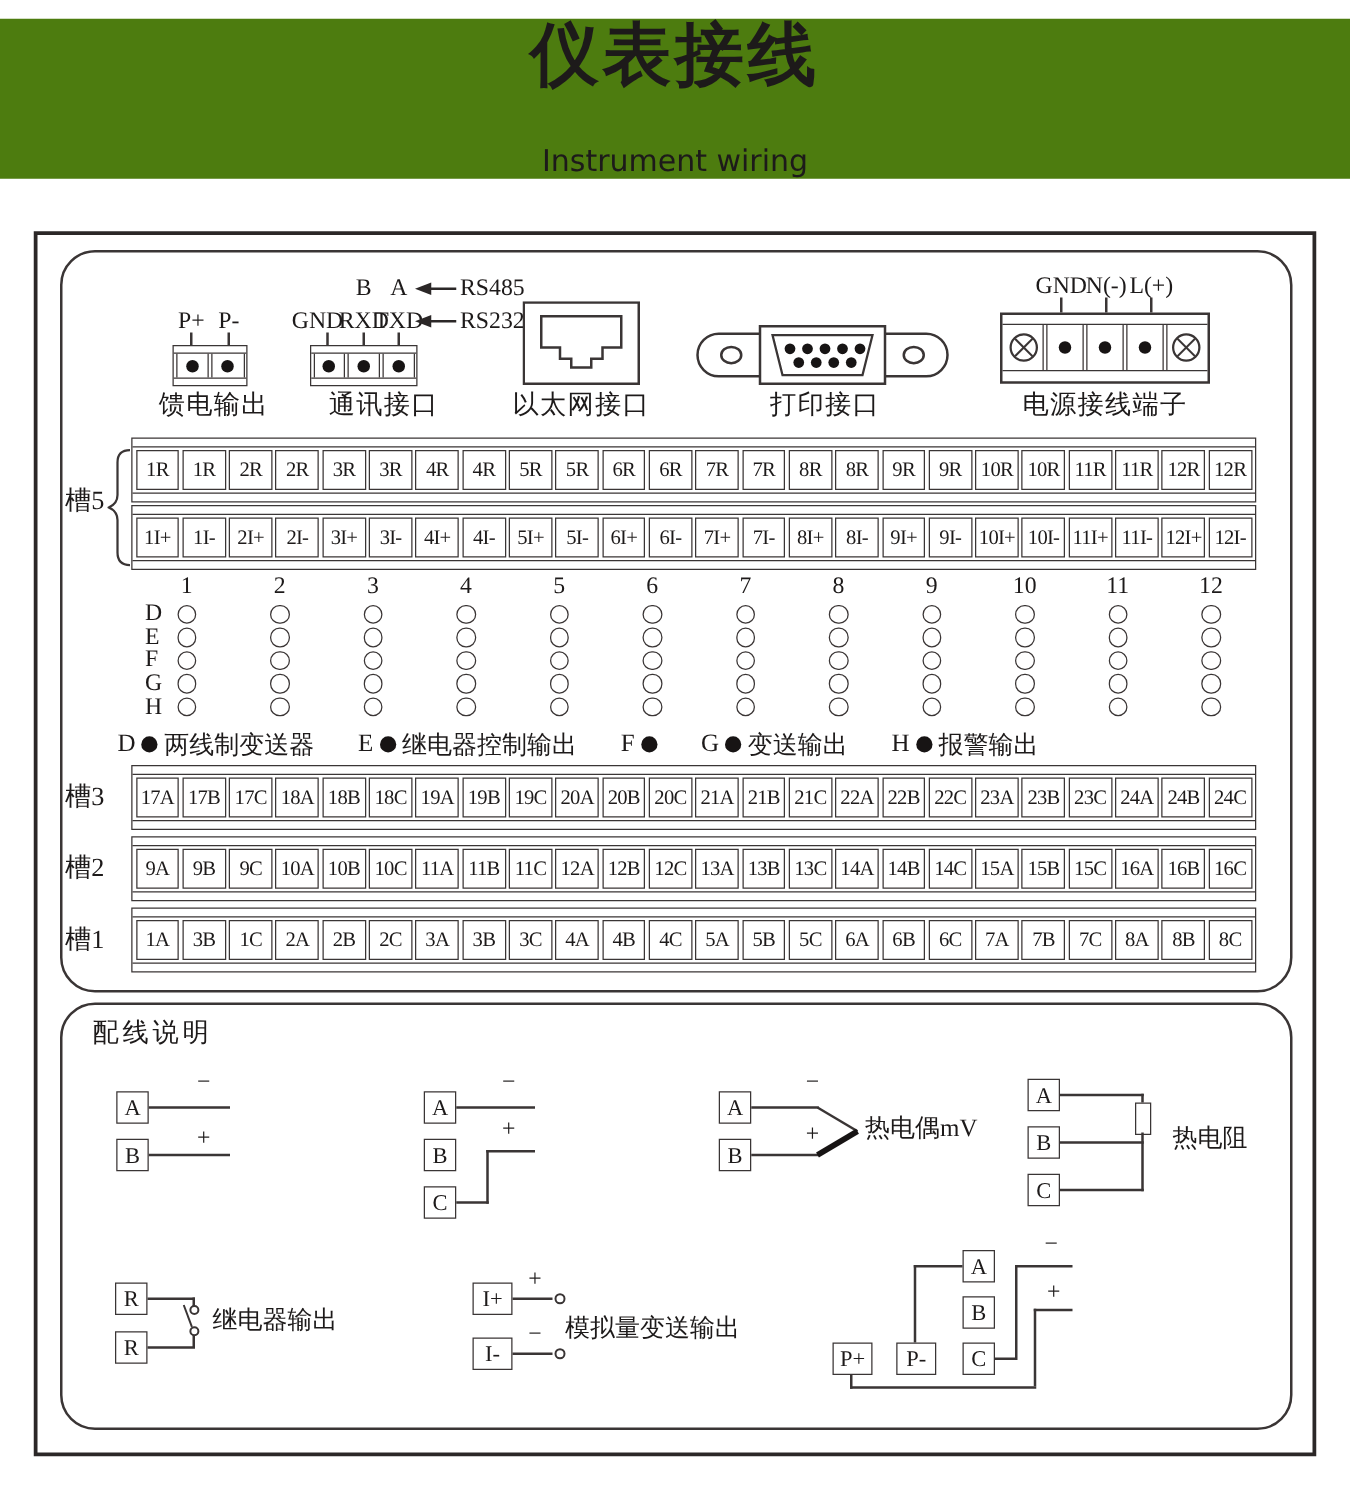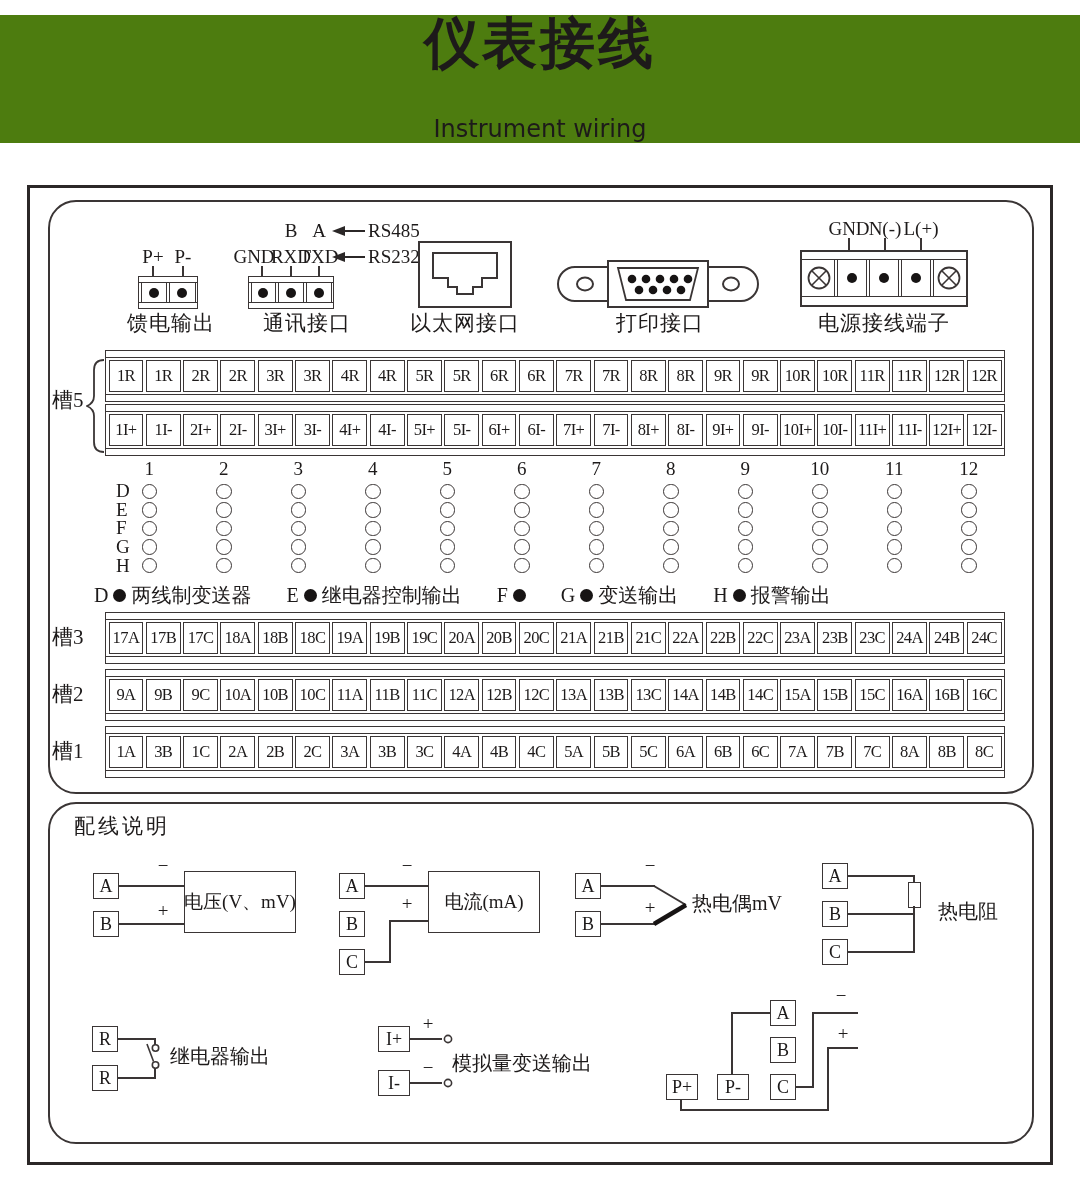--- a/index.html
+++ b/index.html
@@ -581,32 +581,30 @@
   </div>
 
   <span class="lbl" style="left:74px;top:816px;font-size:21px;letter-spacing:3px">配线说明</span>
 
   <div class="tbox" style="left:93px;top:873px">A</div>
   <div class="tbox" style="left:93px;top:911px">B</div>
   <div class="wh" style="left:119px;top:885px;width:65px"></div>
   <div class="wh" style="left:119px;top:923px;width:65px"></div>
   <span class="sign" style="left:163px;top:856px">−</span>
   <span class="sign" style="left:163px;top:901px">+</span>
-  <div class="obox" style="left:184px;top:871px;width:112px;height:62px">电压(V、mV)</div>
 
   <div class="tbox" style="left:339px;top:873px">A</div>
   <div class="tbox" style="left:339px;top:911px">B</div>
   <div class="tbox" style="left:339px;top:949px">C</div>
   <div class="wh" style="left:365px;top:885px;width:63px"></div>
   <div class="wh" style="left:365px;top:961px;width:26px"></div>
   <div class="wv" style="left:389px;top:920px;height:43px"></div>
   <div class="wh" style="left:389px;top:920px;width:39px"></div>
   <span class="sign" style="left:407px;top:856px">−</span>
   <span class="sign" style="left:407px;top:894px">+</span>
-  <div class="obox" style="left:428px;top:871px;width:112px;height:62px">电流(mA)</div>
 
   <div class="tbox" style="left:575px;top:873px">A</div>
   <div class="tbox" style="left:575px;top:911px">B</div>
   <div class="wh" style="left:601px;top:885px;width:54px"></div>
   <div class="wh" style="left:601px;top:923px;width:54px"></div>
   <svg style="position:absolute;left:650px;top:880px" width="44" height="50">
     <line x1="4" y1="6" x2="36" y2="25" stroke="#3a3535" stroke-width="2"></line>
     <line x1="4" y1="44" x2="36" y2="25" stroke="#171414" stroke-width="4.5"></line>
   </svg>
   <span class="sign" style="left:650px;top:856px">−</span>

